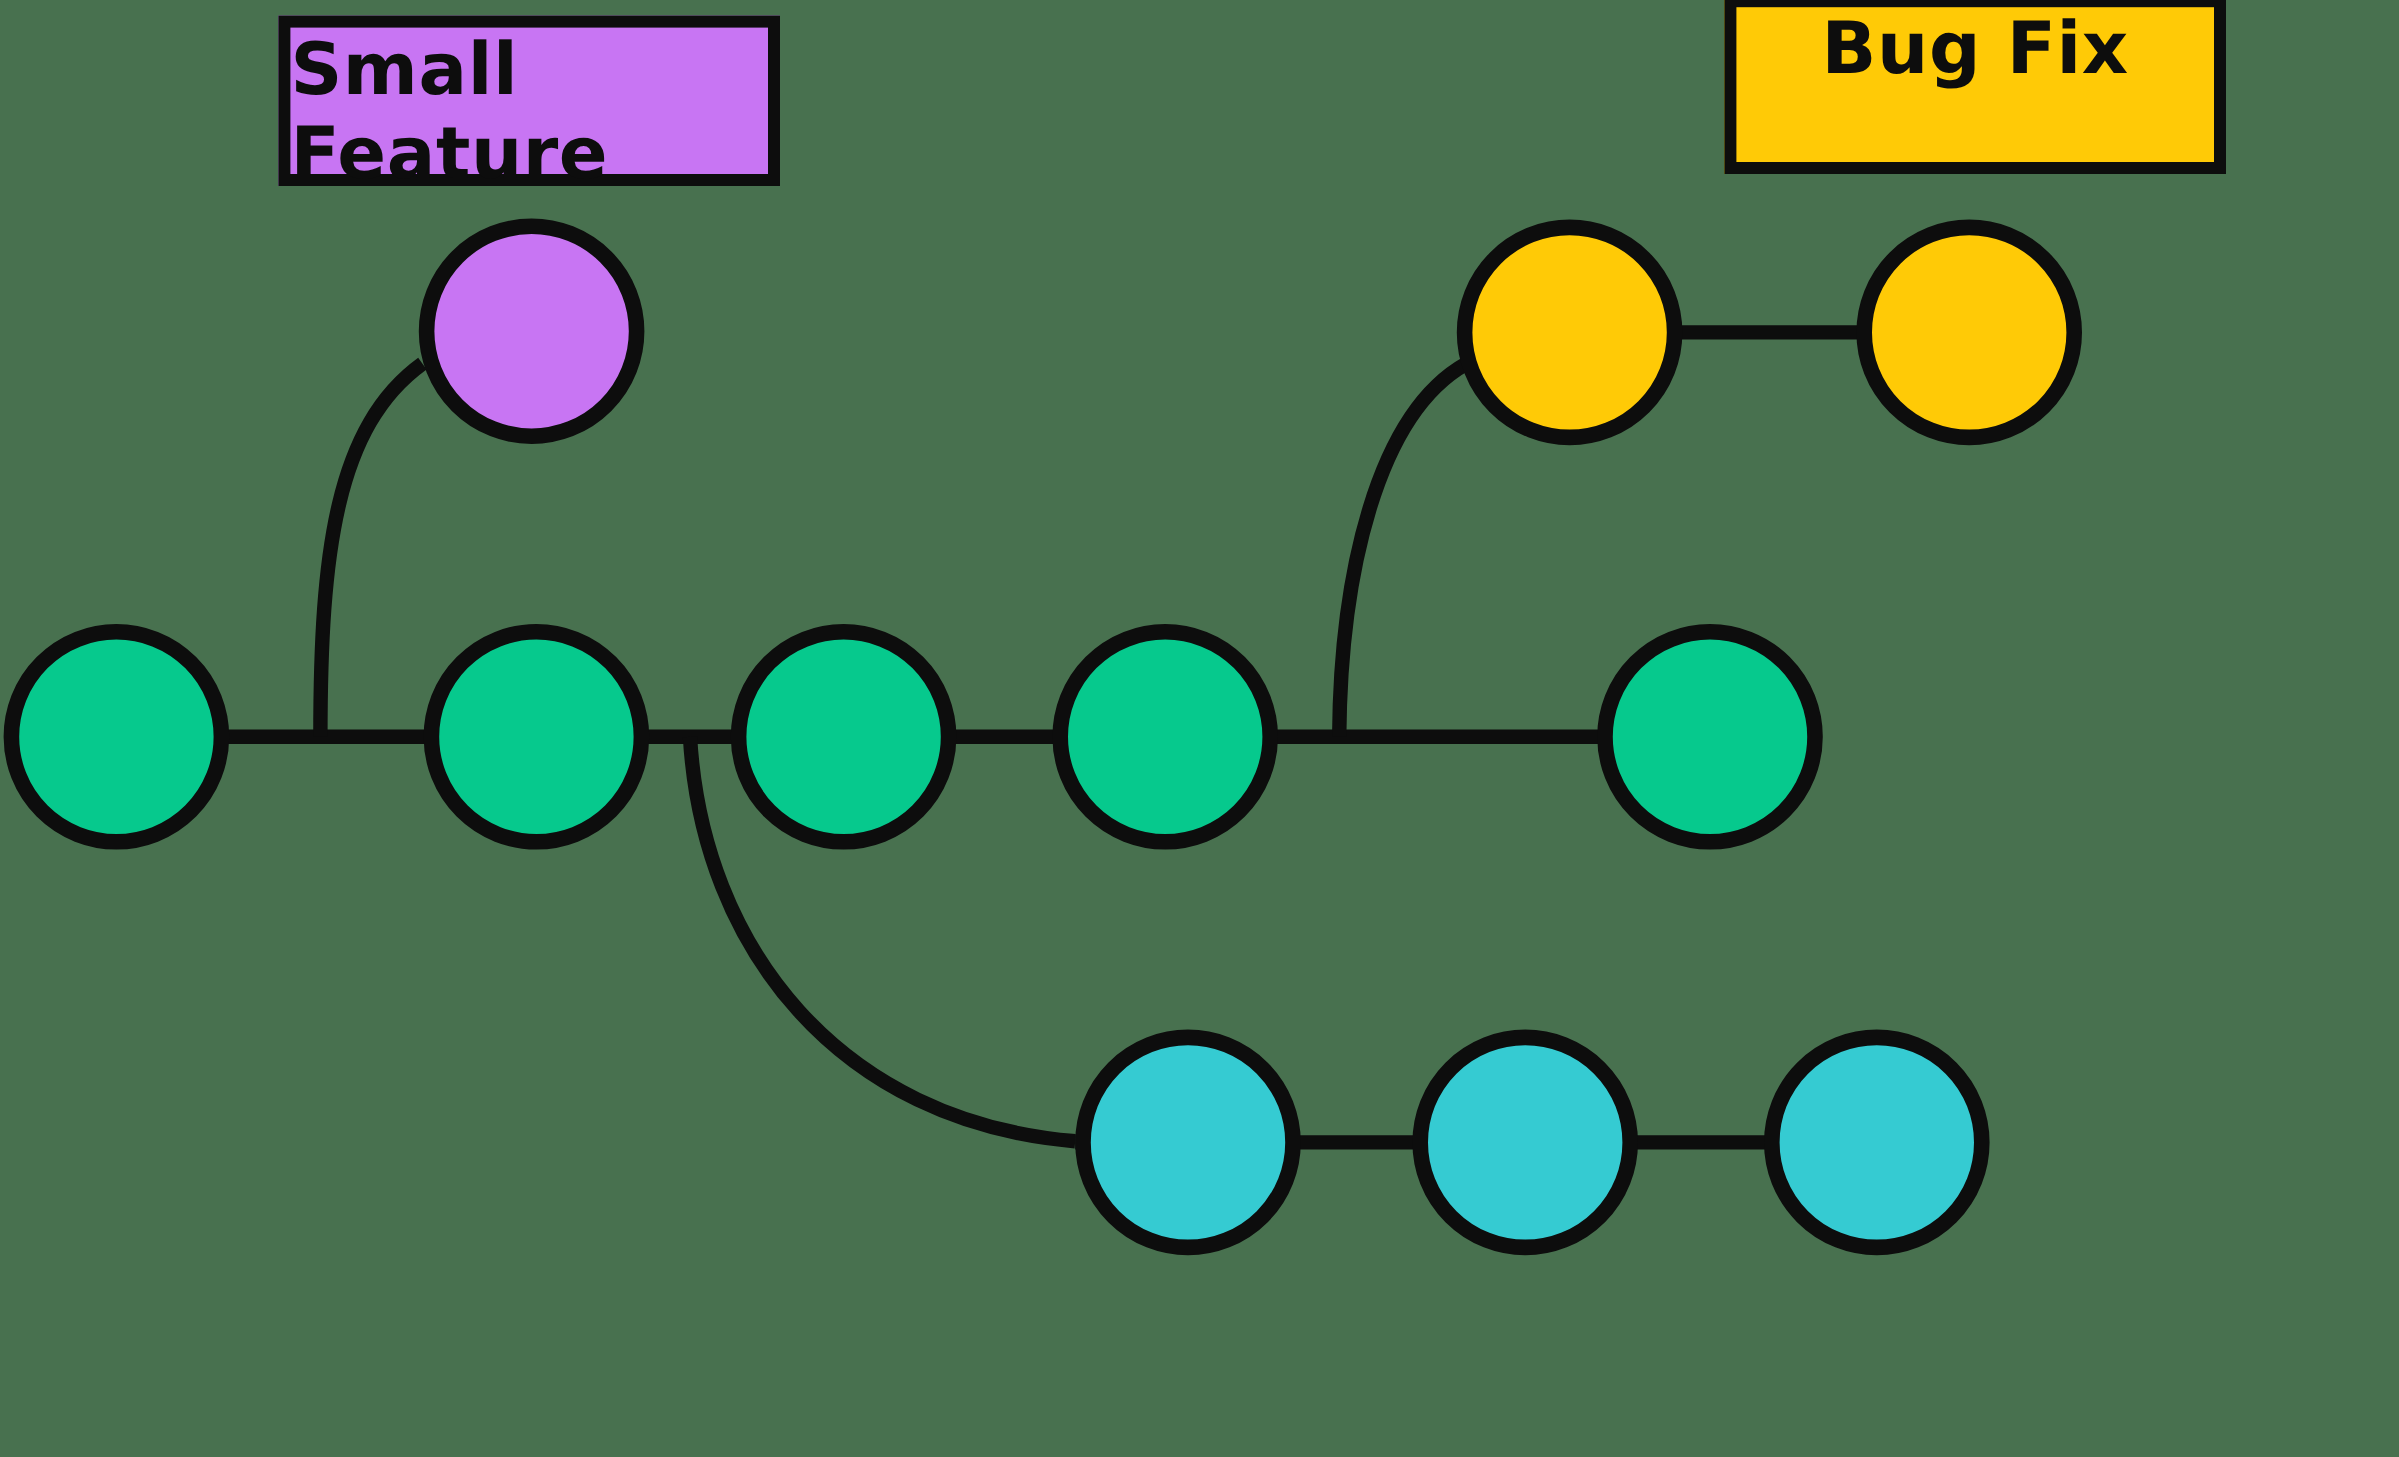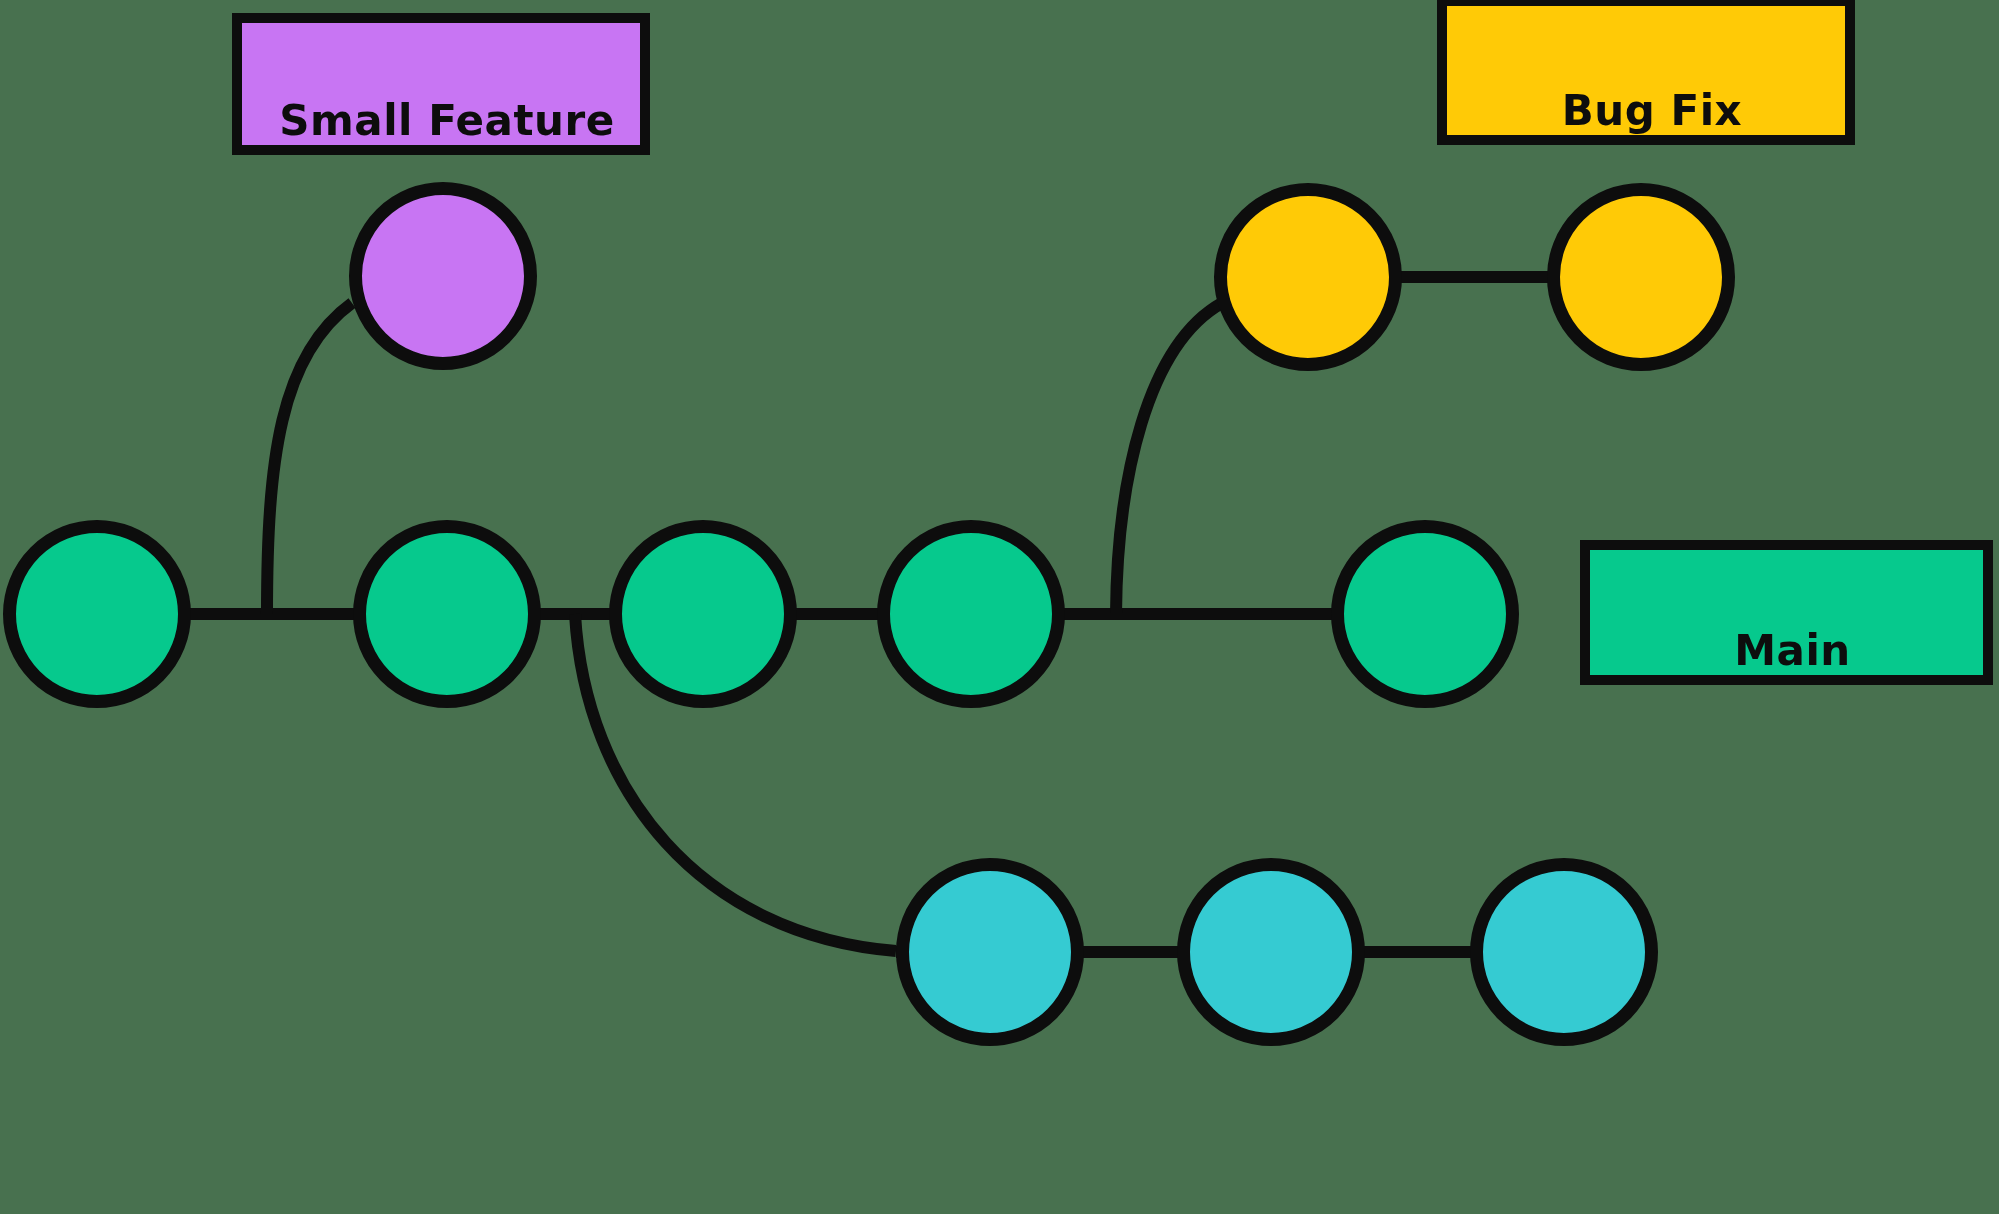--- a/index.html
+++ b/index.html
@@ -20,28 +20,27 @@
     z-index:2;
     box-sizing:content-box;
   }
   .node.green{background:#06C98D;}
   .node.purple{background:#C875F3;}
   .node.yellow{background:#FFCA06;}
   .node.teal{background:#35CBD2;}
   .branch-label{
     position:absolute;
     border:10px solid #0d0d0d;
-    display:flex;align-items:flex-end;justify-content:center;
+    display:flex;align-items:flex-start;justify-content:center;
     z-index:3;
     box-sizing:border-box;
     font-weight:bold;
-    font-size:42px;
+    font-size:60px;
     color:#0d0d0d;
     letter-spacing:0.5px;
-    padding-left:12px;
   }
   .branch-label.purple{background:#C875F3;}
   .branch-label.yellow{background:#FFCA06;}
   .branch-label.green{background:#06C98D;}
   .branch-label.teal{background:#35CBD2;}
 </style>
 </head>
 <body>
 
 <div class="stage">
@@ -77,18 +76,15 @@
   <div class="node teal" style="left:1470px;top:858px;"></div>
 
   <div class="branch-label purple" style="left:232px;top:13px;width:418px;height:142px;">
     <span>Small Feature</span>
   </div>
 
   <div class="branch-label yellow" style="left:1437px;top:-4px;width:418px;height:149px;">
     <span>Bug Fix</span>
   </div>
 
-  <div class="branch-label green" style="left:1580px;top:540px;width:413px;height:145px;">
-    <span>Main</span>
-  </div>
 
 
 </div>
 
 </body></html>

